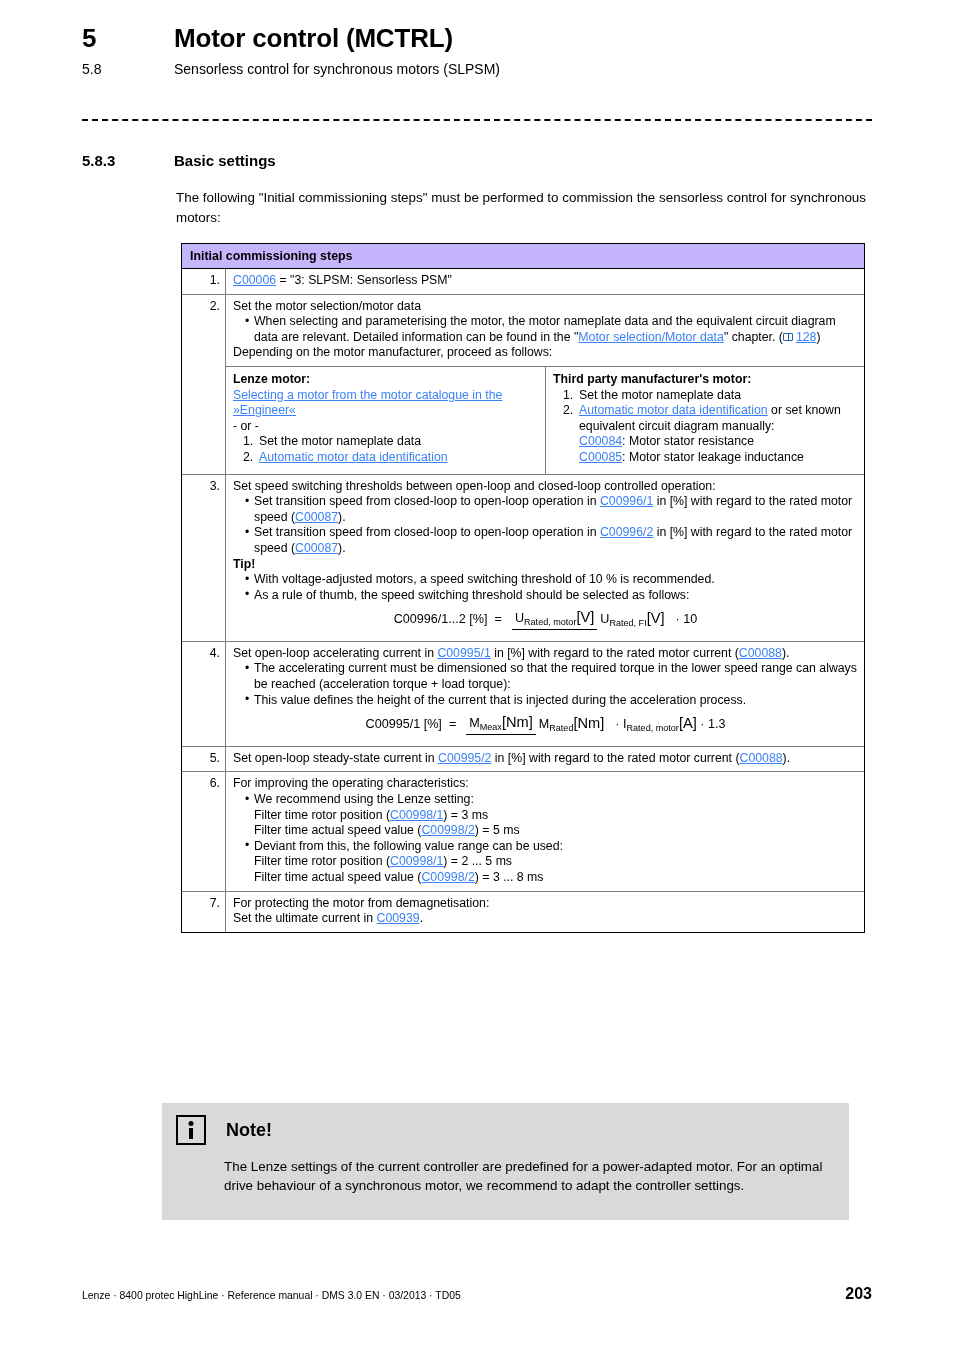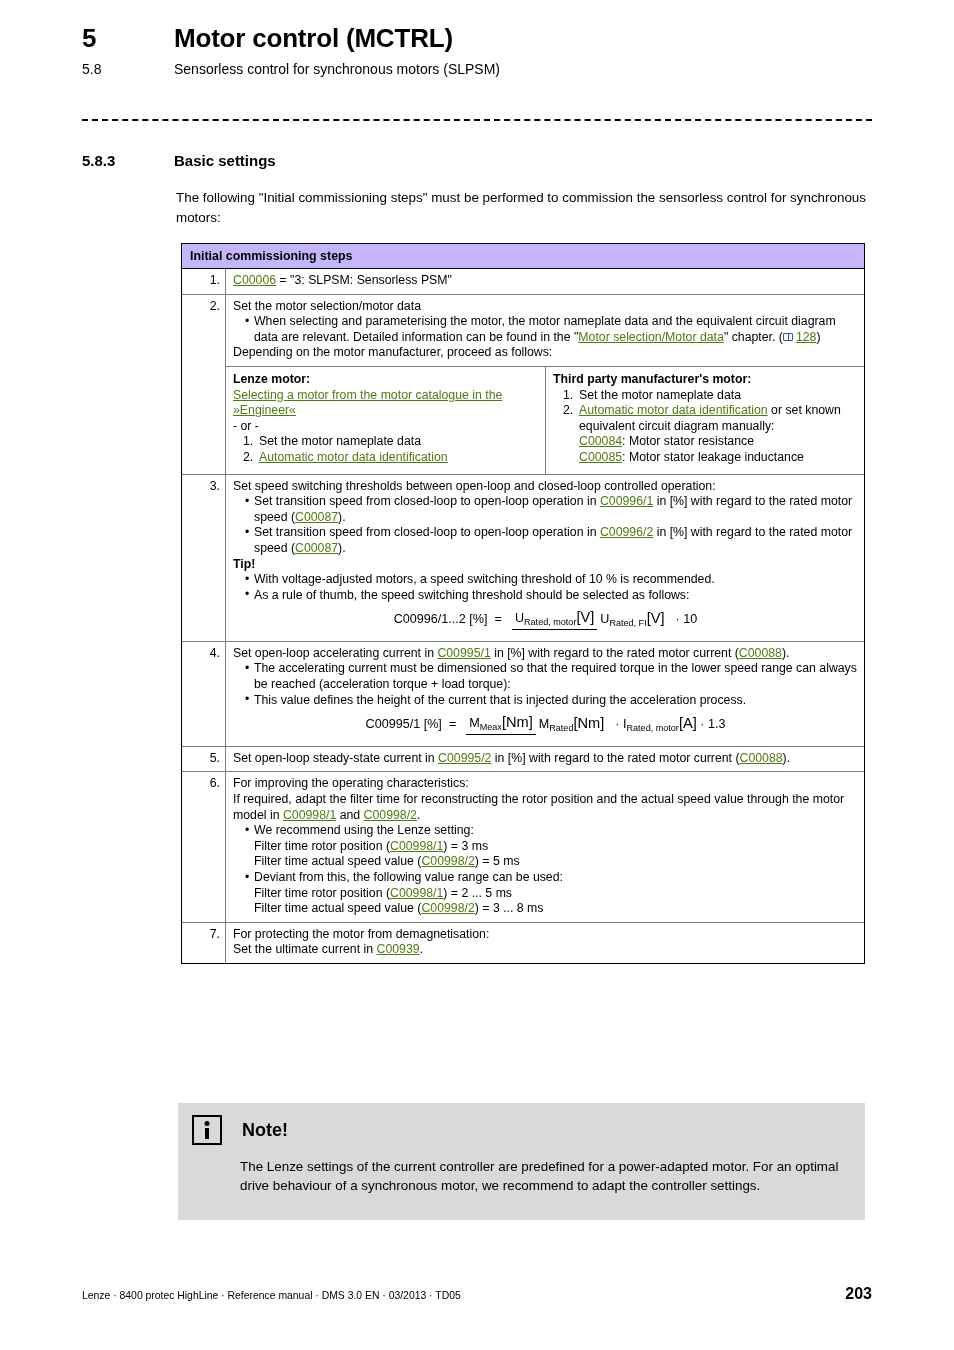--- a/index.html
+++ b/index.html
@@ -124,21 +124,21 @@
     padding: 4px 5px 5px 0;
     border-right: 1px solid #7d7d7d;
   }
   .tbody {
     flex: 1 1 auto;
     box-sizing: border-box;
     padding: 4px 6px 5px 7px;
     min-width: 0;
   }
   .lnk {
-    color: #4d7c0f;
+    color: #3b82f6;
     text-decoration: underline;
   }
   .ul {
     margin: 0;
     padding: 0 0 0 12px;
     list-style: none;
   }
   .ul > li {
     position: relative;
     padding-left: 9px;
@@ -239,21 +239,21 @@
     content: "";
     position: absolute;
     left: 4.6px; top: 0.6px;
     width: 1.2px; height: 6.8px;
     background: #1f5fa9;
   }
 
   
   .note {
     position: absolute;
-    left: 178px; top: 1103px;
+    left: 162px; top: 1103px;
     width: 687px;
     height: 117px;
     background: #d9d9d9;
     box-sizing: border-box;
     padding: 12px 0 0 0;
   }
   .note-head {
     display: flex;
     align-items: center;
     padding-left: 14px;
@@ -422,21 +422,20 @@
       <div class="tnum">5.</div>
       <div class="tbody">
         <div><span>Set open-loop steady-state current in </span><a class="lnk" href="#">C00995/2</a><span> in [%] with regard to the rated motor current (</span><a class="lnk" href="#">C00088</a><span>).</span></div>
       </div>
     </div>
 
     <div class="trow">
       <div class="tnum">6.</div>
       <div class="tbody">
         <div>For improving the operating characteristics:</div>
-        <div><span>If required, adapt the filter time for reconstructing the rotor position and the actual speed value through the motor model in </span><a class="lnk" href="#">C00998/1</a><span> and </span><a class="lnk" href="#">C00998/2</a><span>.</span></div>
         <ul class="ul">
           <li>
             <span>We recommend using the Lenze setting:</span>
             <div><span>Filter time rotor position (</span><a class="lnk" href="#">C00998/1</a><span>) = 3 ms</span></div>
             <div><span>Filter time actual speed value (</span><a class="lnk" href="#">C00998/2</a><span>) = 5 ms</span></div>
           </li>
           <li>
             <span>Deviant from this, the following value range can be used:</span>
             <div><span>Filter time rotor position (</span><a class="lnk" href="#">C00998/1</a><span>) = 2 ... 5 ms</span></div>
             <div><span>Filter time actual speed value (</span><a class="lnk" href="#">C00998/2</a><span>) = 3 ... 8 ms</span></div>

